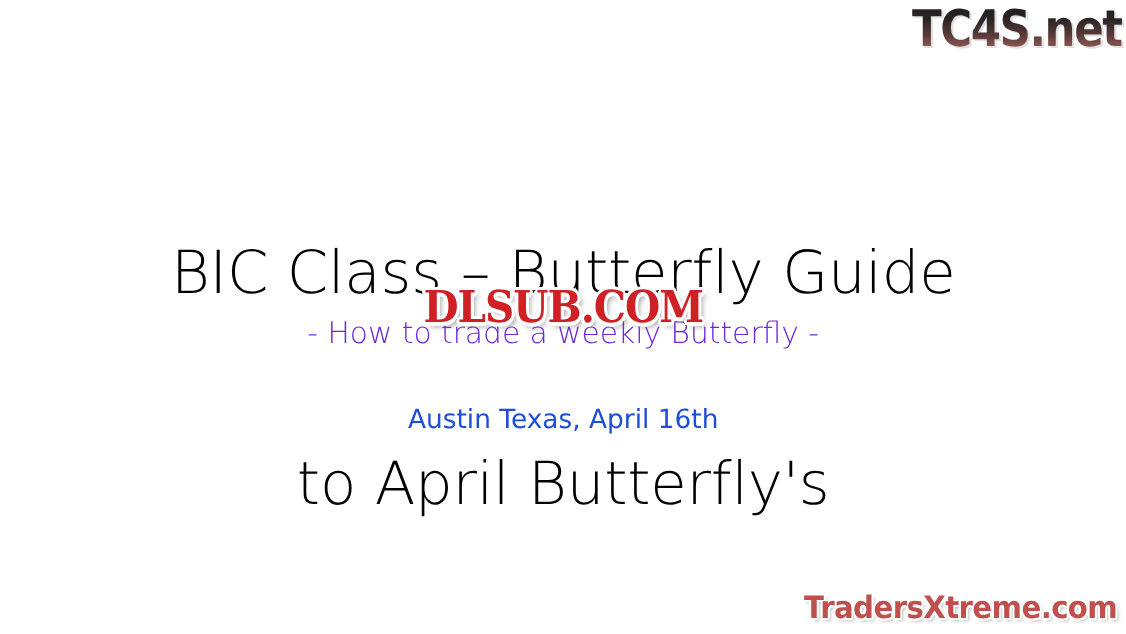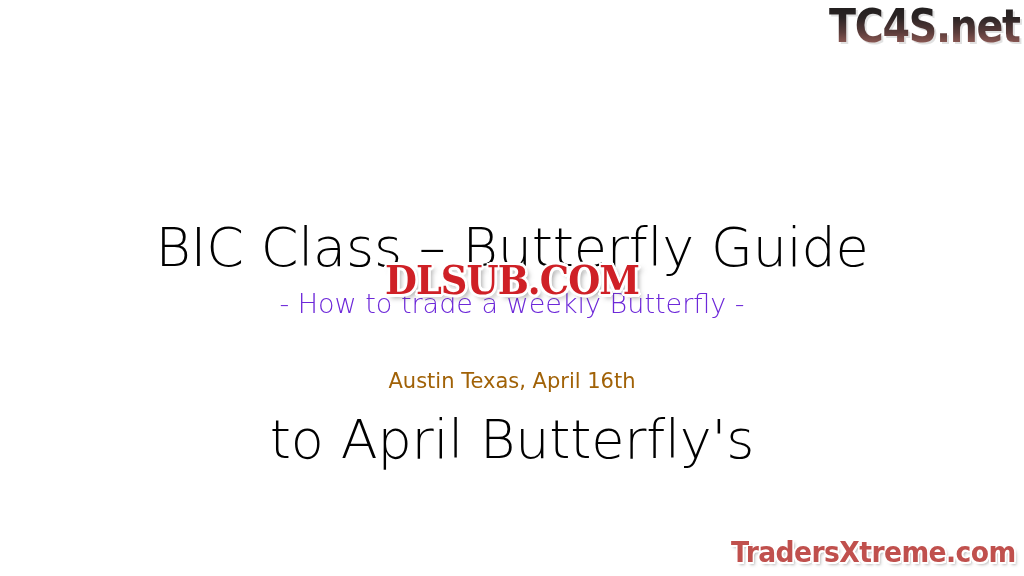--- a/index.html
+++ b/index.html
@@ -55,24 +55,24 @@
     white-space: pre;
   }
 
   
   .eventline {
     position: absolute;
     left: 0;
     top: 369px;
     width: 1024px;
     text-align: center;
-    color: #a16207;
+    color: #1d4ed8;
     font-family: "DejaVu Sans", sans-serif;
     font-weight: 400;
-    font-size: 21px;
+    font-size: 24px;
     line-height: 24px;
     white-space: pre;
   }
 
   
   .tc4s-logo {
     position: absolute;
     right: 4px;
     top: 0px;
     font-family: "DejaVu Sans", sans-serif;

